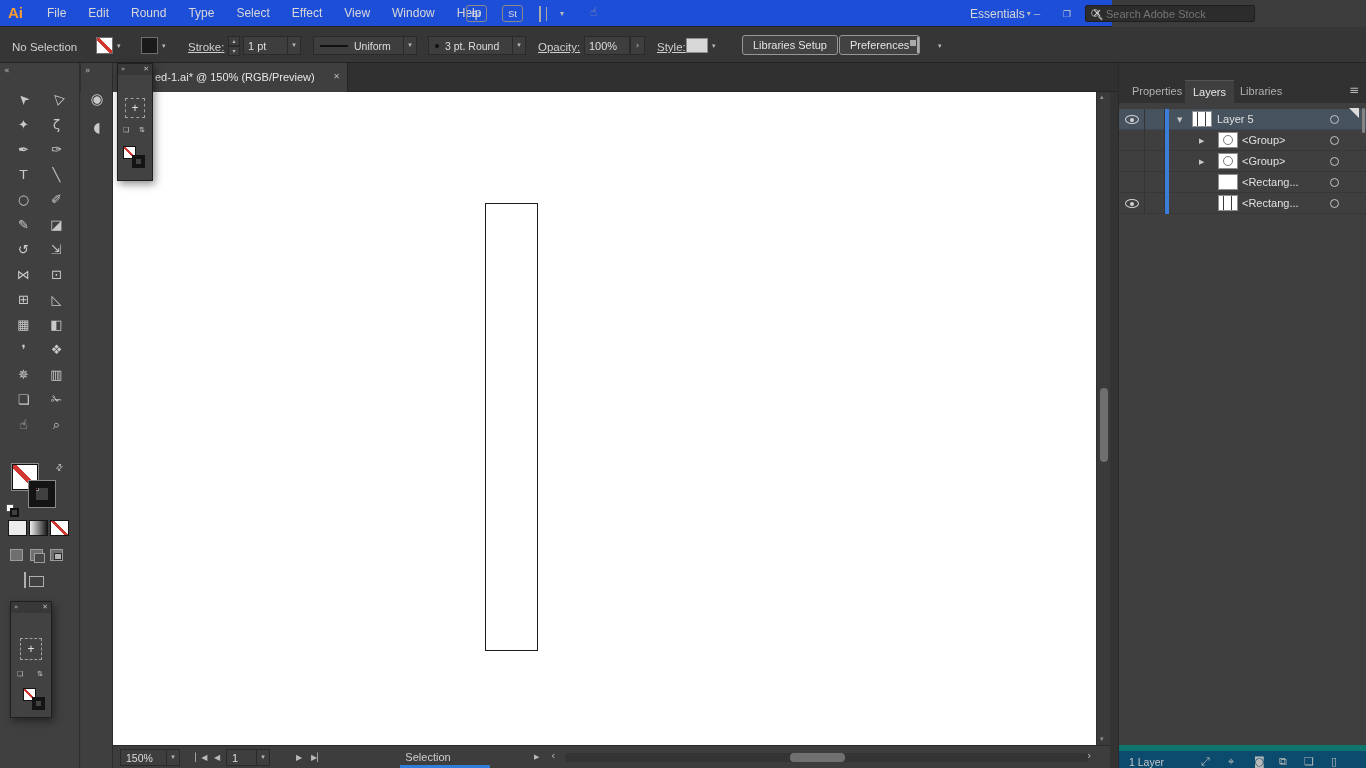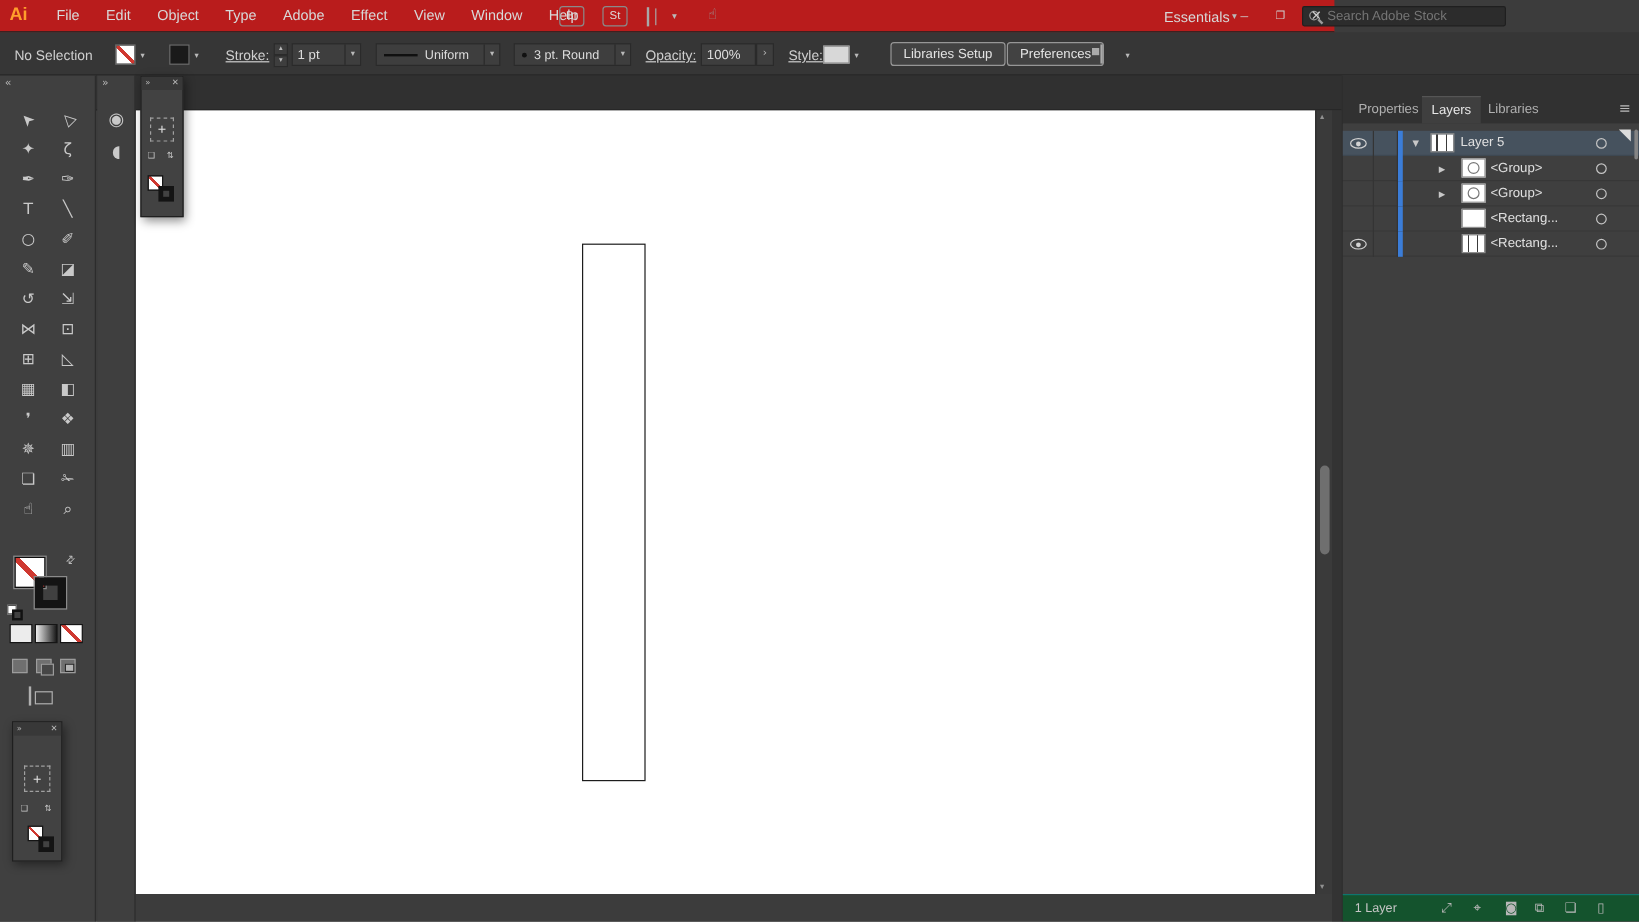--- a/index.html
+++ b/index.html
@@ -6,21 +6,21 @@
   html,body{width:1366px;height:768px;overflow:hidden;background:#3c3c3c;
     font-family:"Liberation Sans","DejaVu Sans",sans-serif;color:#d6d6d6;font-size:12px}
   #app{position:relative;width:1366px;height:768px;user-select:none}
   .abs{position:absolute}
   .gi{font-family:"DejaVu Sans",sans-serif;font-style:normal;color:#b9b9b9;line-height:1;display:inline-block}
   .g-dn::after{content:"▾"} .g-up::after{content:"▴"} .g-x::after{content:"✕"}
   .g-ll::after{content:"«"} .g-rr::after{content:"»"} .g-hm::after{content:"≡"}
   .g-sl::after{content:"‹"} .g-sr::after{content:"›"} .g-prev::after{content:"◀"} .g-next::after{content:"▶"}
   .g-first::after{content:"▏◀"} .g-last::after{content:"▶▏"} .g-swap::after{content:"⇄"} .g-touch::after{content:"☝"}
   
-  #menubar{left:0;top:0;width:1112px;height:27px;background:#b91c1c;border-bottom:1px solid #222}
+  #menubar{left:0;top:0;width:1112px;height:27px;background:#1d4ed8;border-bottom:1px solid #222}
   .mi{padding:0 11px;font-size:12px;color:#d8d8d8;line-height:27px;display:inline-block}
   .badge{width:21px;height:17px;border:1px solid #8a8a8a;border-radius:3px;font-size:9.5px;
     display:inline-flex;align-items:center;justify-content:center;color:#ddd}
   .wsgrid{width:16px;height:12px;border:1px solid #a8a8a8;position:relative}
   .wsgrid::before{content:"";position:absolute;left:6px;top:0;bottom:0;width:1px;background:#a8a8a8}
   .wsgrid::after{content:"";position:absolute;left:0;right:0;top:5px;height:1px;background:#a8a8a8}
   .mag{position:absolute;width:8px;height:8px;border:1.5px solid #9a9a9a;border-radius:50%}
   .mag::after{content:"";position:absolute;left:6px;top:7px;width:5px;height:1.5px;background:#9a9a9a;transform:rotate(45deg)}
   .wc{width:30px;height:27px;display:inline-flex;align-items:center;justify-content:center;font-size:9px;color:#cfcfcf}
   
@@ -77,21 +77,21 @@
   .fic{position:absolute;top:4px;font-size:11px;color:#b8b8b8;font-family:"DejaVu Sans",sans-serif}
 </style>
 </head>
 <body>
 
 <div id="app">
 
   <div id="menubar" class="abs">
     <span class="abs" style="left:8px;top:4px;font-size:15px;font-weight:bold;color:#ff9e2c">Ai</span>
     <nav class="abs" style="left:36px;top:0;height:27px">
-      <span class="mi">File</span><span class="mi">Edit</span><span class="mi">Object</span><span class="mi">Type</span><span class="mi">Adobe</span><span class="mi">Effect</span><span class="mi">View</span><span class="mi">Window</span><span class="mi">Help</span>
+      <span class="mi">File</span><span class="mi">Edit</span><span class="mi">Round</span><span class="mi">Type</span><span class="mi">Select</span><span class="mi">Effect</span><span class="mi">View</span><span class="mi">Window</span><span class="mi">Help</span>
     </nav>
     <span class="badge abs" style="left:466px;top:5px">Br</span>
     <span class="badge abs" style="left:502px;top:5px">St</span>
     <span class="wsgrid abs" style="left:539px;top:7px"></span>
     <span class="gi g-dn abs" style="left:560px;top:10px;font-size:8px"></span>
     <span class="gi g-touch abs" style="left:590px;top:6px;font-size:12px;color:#9a9a9a"></span>
     <div class="abs" style="left:970px;top:0;height:27px;display:flex;align-items:center;gap:2px">
       <span style="font-size:12px;color:#d8d8d8">Essentials</span>
       <span class="gi g-dn" style="font-size:8px"></span>
     </div>
@@ -141,31 +141,56 @@
     <span class="abs lbl lnk" style="left:657px;top:14px">Style:</span>
     <span class="abs" style="left:686px;top:11px;width:22px;height:15px;background:#d8d8d8;border:1px solid #8e8e8e"></span>
     <span class="gi g-dn abs" style="left:712px;top:16px;font-size:7px"></span>
     <span class="btn" style="left:742px;top:8px">Libraries Setup</span>
     <span class="btn" style="left:839px;top:8px">Preferences</span>
     <span class="alni abs" style="left:917px;top:11px"></span>
     <span class="gi g-dn abs" style="left:938px;top:16px;font-size:7px"></span>
   </div>
 
   <div class="abs" style="left:0;top:63px;width:1366px;height:29px;background:#303030;border-bottom:1px solid #262626"></div>
+  <div class="abs" style="left:113px;top:63px;width:235px;height:29px;background:#3f3f3f;border-right:1px solid #252525">
+    <span class="abs" style="left:42px;top:8px;font-size:11px;color:#e6e6e6;white-space:nowrap">ed-1.ai* @ 150% (RGB/Preview)</span>
+    <span class="gi g-x abs" style="right:7px;top:10px;font-size:8px"></span>
+  </div>
 
   <div class="abs" style="left:113px;top:92px;width:983px;height:653px;background:#ffffff">
     <div class="abs" style="left:372px;top:111px;width:53px;height:448px;background:#fff;border:1px solid #1c1c1c"></div>
   </div>
   <div class="abs" style="left:1096px;top:92px;width:14px;height:653px;background:#3a3a3a;border-left:1px solid #2e2e2e">
     <span class="gi g-up abs" style="left:3px;top:2px;font-size:7px;color:#919191"></span>
     <span class="abs" style="left:3px;top:296px;width:8px;height:74px;background:#6f6f6f;border-radius:4px"></span>
     <span class="gi g-dn abs" style="left:3px;bottom:2px;font-size:7px;color:#919191"></span>
   </div>
   <div class="abs" style="left:1110px;top:92px;width:8px;height:676px;background:#333"></div>
 
+  <div class="abs" style="left:113px;top:745px;width:997px;height:23px;background:#3d3d3d;border-top:1px solid #2a2a2a">
+    <span class="dd" style="left:7px;top:3px;width:60px;height:17px">
+      <span style="padding-left:5px;font-size:10.5px">150%</span>
+      <span class="ddc gi g-dn"></span>
+    </span>
+    <span class="gi g-first abs" style="left:82px;top:8px;font-size:8px"></span>
+    <span class="gi g-prev abs" style="left:101px;top:8px;font-size:8px"></span>
+    <span class="dd" style="left:113px;top:3px;width:44px;height:17px">
+      <input style="width: 24px; background: transparent; border: 0px; color: rgb(221, 221, 221); font-size: 11px; padding-left: 5px; outline: 0px;" value="1">
+      <span class="ddc gi g-dn"></span>
+    </span>
+    <span class="gi g-next abs" style="left:183px;top:8px;font-size:8px"></span>
+    <span class="gi g-last abs" style="left:198px;top:8px;font-size:8px"></span>
+    <span class="abs" style="left:255px;top:5px;width:120px;text-align:center;font-size:11px;color:#cfcfcf">Selection</span>
+    <span class="gi g-next abs" style="left:421px;top:8px;font-size:7px"></span>
+    <span class="gi g-sl abs" style="left:438px;top:4px;font-size:11px"></span>
+    <span class="abs" style="left:452px;top:7px;width:524px;height:9px;background:#343434;border-radius:4px"></span>
+    <span class="abs" style="left:677px;top:7px;width:55px;height:9px;background:#707070;border-radius:4px"></span>
+    <span class="gi g-sr abs" style="left:974px;top:4px;font-size:11px"></span>
+    <span class="abs" style="left:287px;top:19px;width:90px;height:4px;background:#2f7dd9"></span>
+  </div>
 
   <div class="abs" style="left:0;top:63px;width:80px;height:705px;background:#404040;border-right:1px solid #2c2c2c">
     <span class="gi g-ll abs" style="left:4px;top:3px;font-size:9px"></span>
     <div class="abs" style="left:7px;top:24px;width:66px">
       <div class="trow">
         <span class="tool">
             <i class="tg r135">➤</i>
           </span>
         <span class="tool">
             <i class="tg r135">▷</i>
@@ -393,21 +418,21 @@
           </span>
         <span class="lockcell"></span>
         <span class="colorbar"></span>
         <span class="th lines" style="left:99px;top:2px"></span>
         <span class="llabel" style="left:123px">&lt;Rectang...</span>
         <span class="target" style="left:211px;top:6px"></span>
       </div>
       <div class="abs" style="right:8px;top:5px;width:0;height:0;border-top:10px solid #dcdcdc;border-left:10px solid transparent"></div>
       <span class="abs" style="right:2px;top:5px;width:3px;height:25px;background:#848484;border-radius:2px"></span>
     </div>
-    <div class="abs" style="left:0;top:682px;width:248px;height:23px;background:#14532d;border-top:1px solid #0f766e">
+    <div class="abs" style="left:0;top:682px;width:248px;height:23px;background:#0c4a6e;border-top:6px solid #0f766e">
       <span class="abs" style="left:10px;top:5px;font-size:10.5px;color:#c6c6c6">1 Layer</span>
       <span class="fic" style="left:82px">⤢</span>
       <span class="fic" style="left:109px">⌖</span>
       <span class="fic" style="left:135px">◙</span>
       <span class="fic" style="left:160px">⧉</span>
       <span class="fic" style="left:185px">❏</span>
       <span class="fic" style="left:212px">▯</span>
     </div>
   </div>
 

